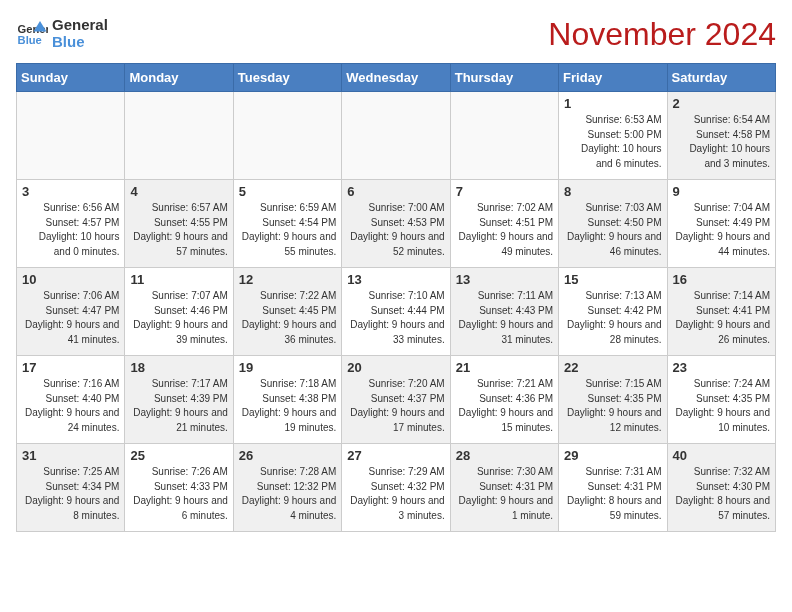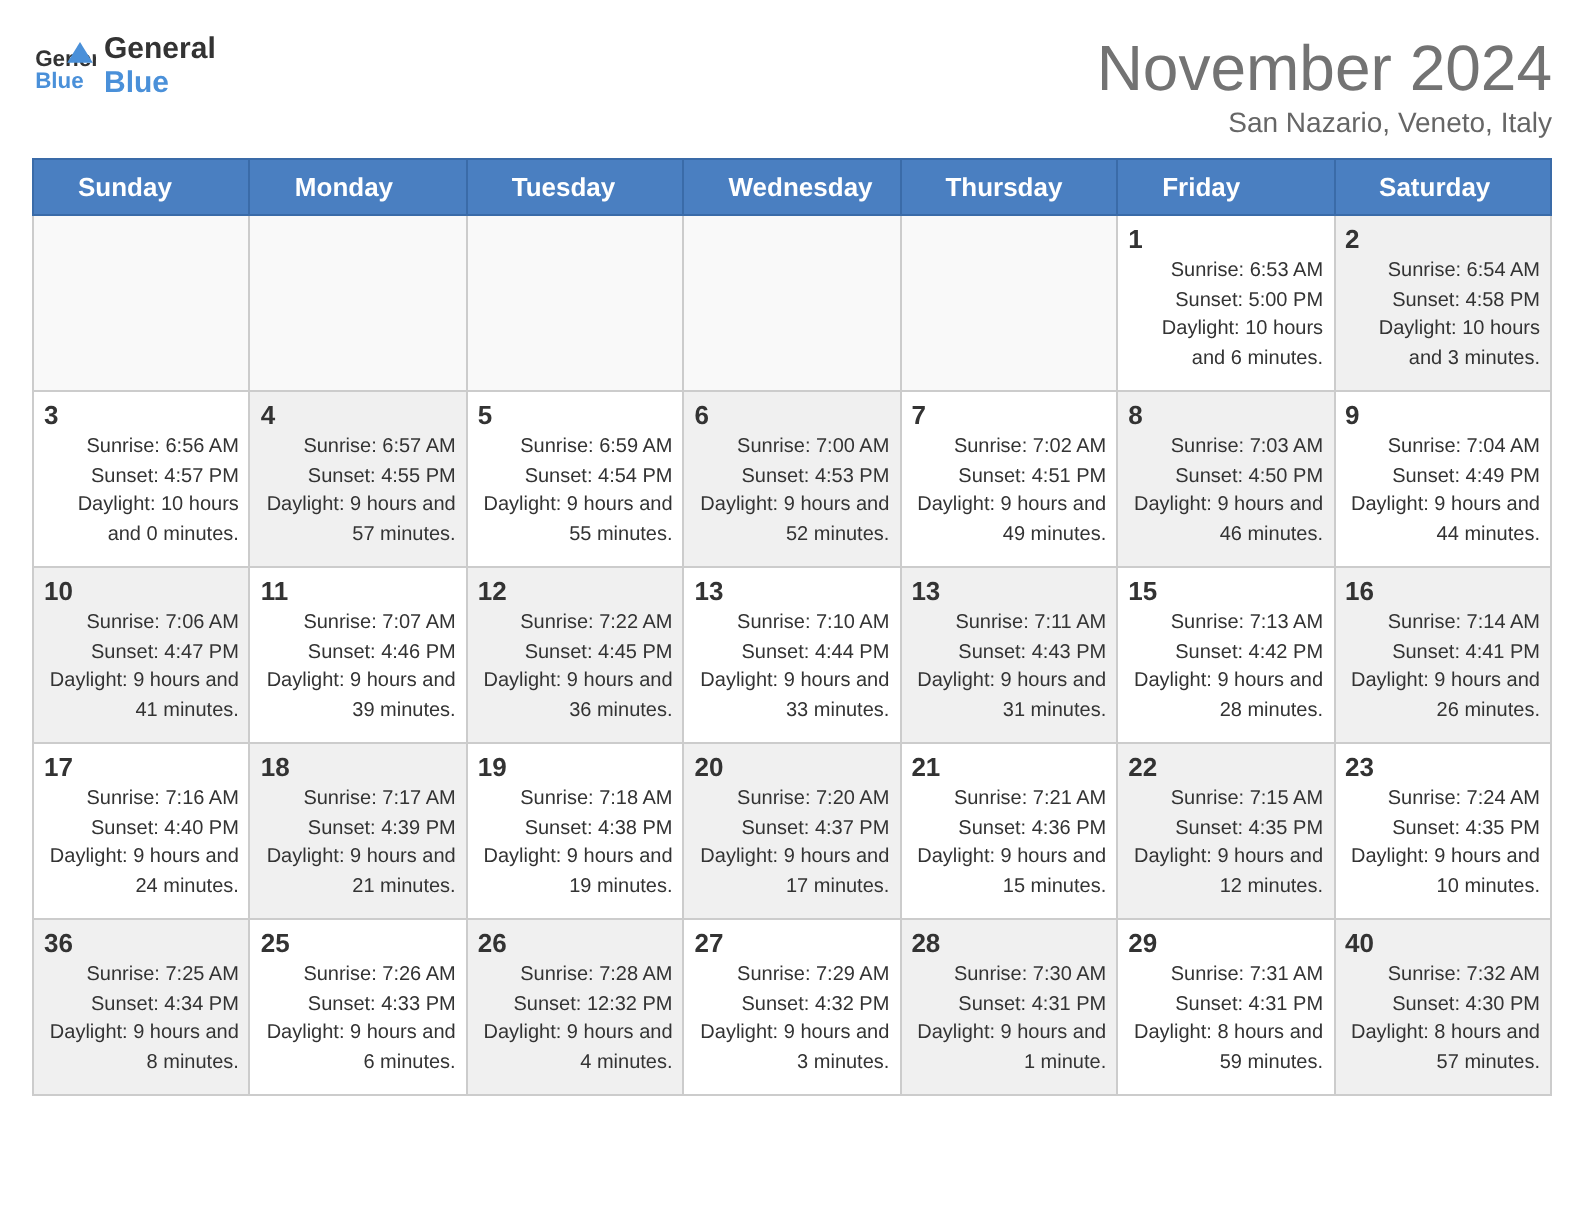--- a/index.html
+++ b/index.html
@@ -24,37 +24,37 @@
     .logo-icon {
       width: 32px;
       height: 32px;
     }
     .title-block {
       text-align: right;
     }
     .month-title {
       font-size: 32px;
       font-weight: 300;
-      color: #737373;
+      color: #b91c1c;
     }
     .location {
       font-size: 14px;
       color: #666;
     }
     table {
       width: 100%;
       border-collapse: collapse;
       table-layout: fixed;
     }
     th {
       background: #4a7fc1;
       color: #fff;
       font-size: 13px;
       font-weight: bold;
-      padding: 6px 22px;
+      padding: 6px 4px;
       text-align: left;
       border: 1px solid #3a6ba8;
     }
     td {
       border: 1px solid #ccc;
       vertical-align: top;
       padding: 4px 5px;
       font-size: 10.5px;
       color: #333;
       height: 88px;
@@ -89,21 +89,20 @@
       <text x="2" y="34" font-size="14" font-weight="bold" fill="#4a90d9">Blue</text>
       <polygon points="30,5 38,18 22,18" fill="#4a90d9"></polygon>
     </svg>
     <div>
       <div style="font-size:15px;font-weight:bold;color:#333;">General</div>
       <div style="font-size:15px;font-weight:bold;color:#4a90d9;">Blue</div>
     </div>
   </div>
   <div class="title-block">
     <div class="month-title">November 2024</div>
-    <div class="location">San Nazario, Veneto, Italy</div>
   </div>
 </div>
 
 <table>
   <thead>
     <tr id="header-row">
         <th>Sunday</th>
         <th>Monday</th>
         <th>Tuesday</th>
         <th>Wednesday</th>
@@ -259,21 +258,21 @@
         </td>
         <td>
           <span class="day-num">23</span>
           <div class="day-info">Sunrise: 7:24 AM
 Sunset: 4:35 PM
 Daylight: 9 hours and 10 minutes.</div>
         </td>
       </tr>
       <tr>
         <td class="shaded">
-          <span class="day-num">36</span>
+          <span class="day-num">31</span>
           <div class="day-info">Sunrise: 7:25 AM
 Sunset: 4:34 PM
 Daylight: 9 hours and 8 minutes.</div>
         </td>
         <td>
           <span class="day-num">25</span>
           <div class="day-info">Sunrise: 7:26 AM
 Sunset: 4:33 PM
 Daylight: 9 hours and 6 minutes.</div>
         </td>

